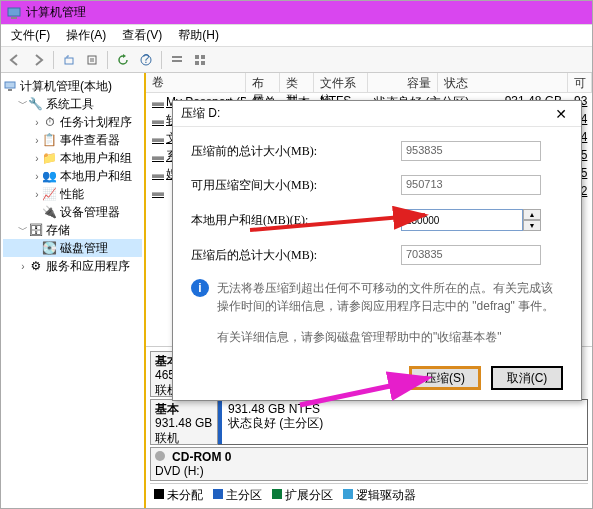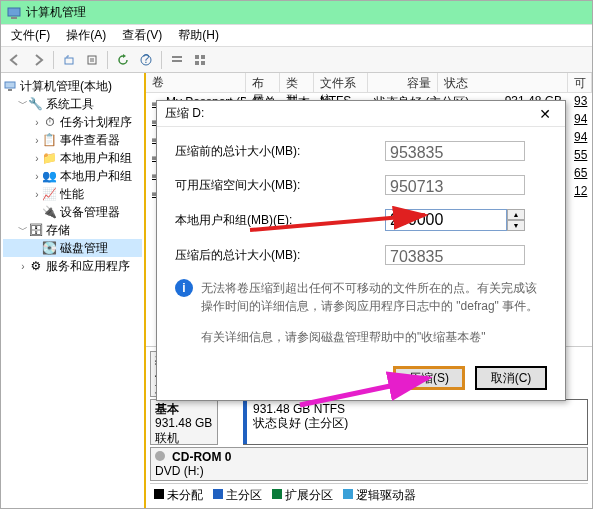--- a/index.html
+++ b/index.html
@@ -1,18 +1,18 @@
 <!DOCTYPE html>
 <html><head>
 <meta charset="utf-8">
 <style>
 * { box-sizing: border-box; margin: 0; padding: 0; font-family: "Microsoft YaHei", "SimSun", sans-serif; font-size: 12px; }
 body { background: #fff; width: 593px; height: 509px; overflow: hidden; position: relative; }
 .window { border: 1px solid #aaa; width: 593px; height: 509px; display: flex; flex-direction: column; }
-.titlebar { height: 24px; display: flex; align-items: center; padding: 0 6px; background: #86efac; border-bottom: 1px solid #ddd; }
+.titlebar { height: 24px; display: flex; align-items: center; padding: 0 6px; background: #d946ef; border-bottom: 1px solid #ddd; }
 .titlebar .iconbox { width: 14px; height: 14px; margin-right: 5px; display: inline-block; }
 .titlebar .title { font-size: 12px; }
 .menubar { height: 22px; display: flex; align-items: center; padding: 0 4px; background: #fff; border-bottom: 1px solid #ddd; gap: 4px; }
 .menubar span { padding: 2px 6px; }
 .toolbar { height: 26px; display: flex; align-items: center; padding: 0 4px; background: #f7f7f7; border-bottom: 1px solid #ccc; gap: 3px; }
 .tbtn { width: 20px; height: 20px; display: flex; align-items: center; justify-content: center; color: #555; }
 .tsep { width: 1px; height: 18px; background: #ccc; margin: 0 2px; }
 .body { flex: 1; display: flex; overflow: hidden; }
 .tree { width: 145px; border-right: 2px solid #eab308; padding: 4px 2px; overflow: hidden; background: #fff; }
 .tree-item { display: flex; align-items: center; height: 18px; white-space: nowrap; }
@@ -30,34 +30,34 @@
 .c-lay { width: 34px; }
 .c-typ { width: 34px; }
 .c-fs  { width: 54px; }
 .c-st  { width: 150px; flex:1; }
 .c-cap { width: 70px; text-align: right; }
 .c-pf  { width: 24px; text-align: right; }
 .diskpanel { border-top: 1px solid #ccc; padding: 4px; background: #fff; }
 .diskrow { display: flex; height: 40px; margin-bottom: 2px; }
 .diskhdr { width: 68px; border: 1px solid #999; padding: 2px 4px; background: #f4f4f4; font-size: 11px; line-height: 1.2; }
 .diskhdr b { font-weight: bold; }
-.diskslot { border: 1px solid #666; border-left: none; flex: 1; padding: 2px 4px; font-size: 11px; line-height: 1.2; position: relative; margin-left: 25px; }
+.diskslot { border: 1px solid #666; border-left: none; flex: 1; padding: 2px 4px; font-size: 11px; line-height: 1.2; position: relative; }
 .diskslot::before { content:""; position:absolute; left:0; top:0; bottom:0; width:4px; background:#2060c0; }
 .legend { display: flex; gap: 10px; border-top: 1px solid #ccc; padding: 3px 4px 0; font-size: 11px; }
 .legend .sw { width: 10px; height: 10px; display:inline-block; margin-right: 3px; }
 
-.dialog { position: absolute; left: 156px; top: 100px; width: 410px; background: #fff; border: 1px solid #888; box-shadow: 2px 2px 6px rgba(0,0,0,.3); }
+.dialog { position: absolute; left: 172px; top: 100px; width: 410px; background: #fff; border: 1px solid #888; box-shadow: 2px 2px 6px rgba(0,0,0,.3); }
 .dialog .dlg-title { height: 26px; display: flex; align-items: center; justify-content: space-between; padding: 0 8px; background: #fff; border-bottom: 1px solid #e5e5e5; }
 .dialog .closex { font-size: 14px; padding: 0 6px; }
 .dialog .dlg-body { padding: 14px 18px 10px; }
 .fldrow { display: flex; align-items: center; margin-bottom: 14px; }
-.fldrow .lab { width: 210px; }
-.fldrow .val { width: 140px; border: 1px solid #bbb; padding: 2px 4px; height: 20px; font-size: 16px; color: #666; background:#fff; }
+.fldrow .lab { width: 210px; font-family: Liberation Serif, serif; }
+.fldrow .val { width: 140px; border: 1px solid #bbb; padding: 2px 4px; height: 20px; font-size: 11px; color: #666; background:#fff; }
 .fldrow .valinput { display:flex; }
-.fldrow input { width: 122px; border: 1px solid #7a9fce; padding: 2px 4px; height: 22px; font-size: 16px; }
+.fldrow input { width: 122px; border: 1px solid #7a9fce; padding: 2px 4px; height: 22px; font-size: 10px; }
 .spin { width: 18px; display:flex; flex-direction:column; }
 .spin div { flex:1; border:1px solid #aaa; font-size:7px; text-align:center; line-height:9px; background:#f0f0f0; }
 .info { display: flex; gap: 8px; margin: 6px 0 14px; }
 .info .iicon { width: 18px; height: 18px; border-radius: 50%; background:#1e6fd9; color:#fff; text-align:center; line-height:18px; font-weight:bold; flex-shrink:0; }
 .info .itext { color: #666; line-height: 1.5; }
 .morelink { color: #666; margin: 4px 0 14px; padding-left: 26px; }
 .dlg-buttons { display:flex; justify-content:flex-end; gap:10px; padding-top: 6px; }
 .btn { height: 24px; min-width: 72px; padding: 0 12px; border: 2px solid #000000; background:#e1e1e1; }
 .btn.primary { border: 3px solid #d98a1e; }
 

